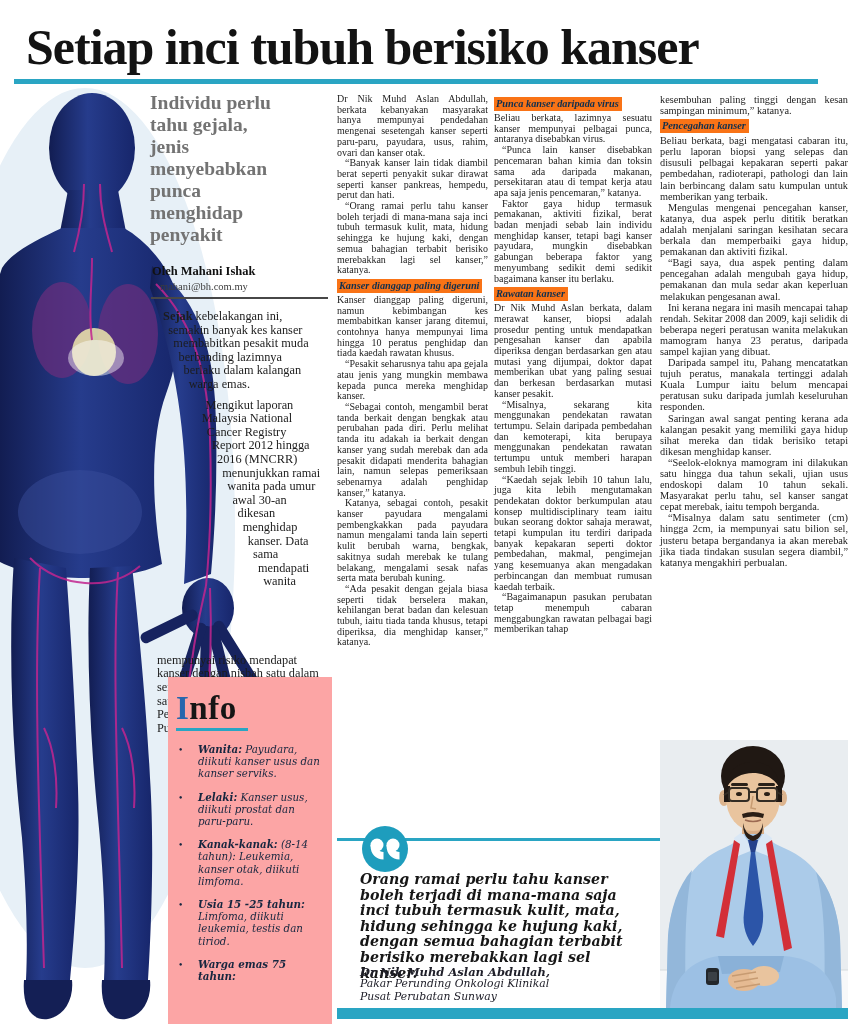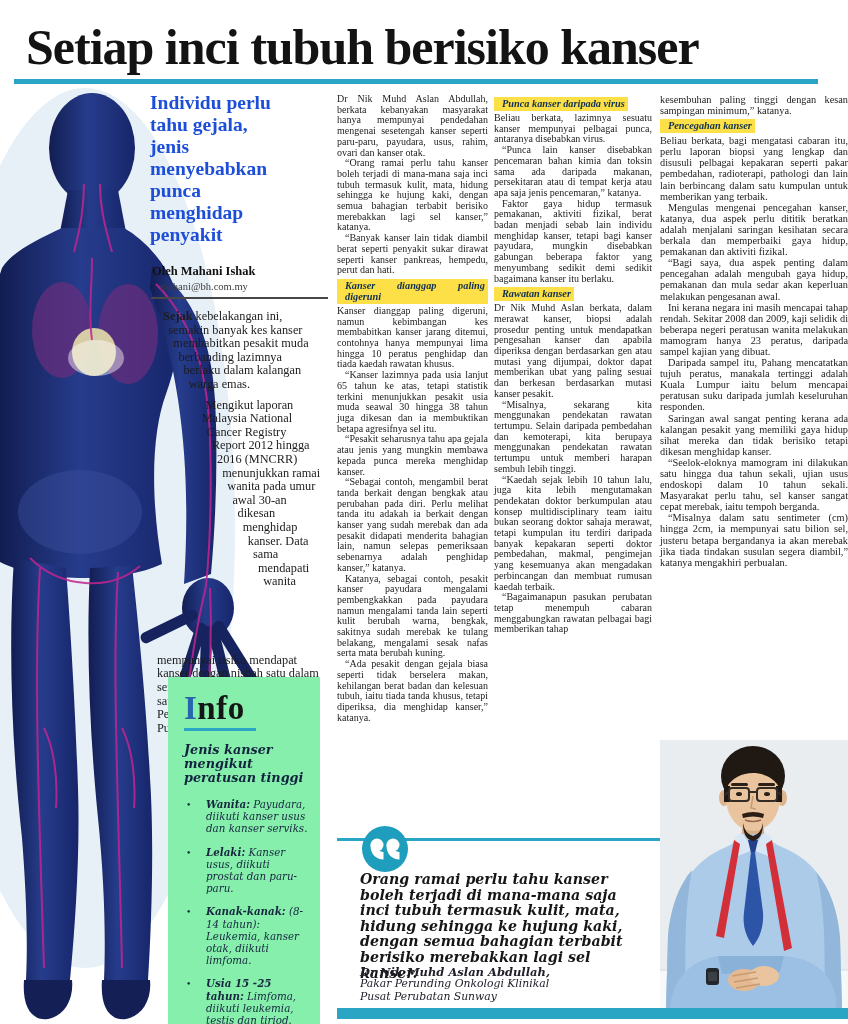--- a/index.html
+++ b/index.html
@@ -6,41 +6,41 @@
   #page{position:relative;width:848px;height:1024px;background:#fff;overflow:hidden;
         font-family:"Liberation Serif",serif;color:#1c1c1c;}
   
   .headline{position:absolute;left:26px;top:18px;width:808px;font-size:50px;font-weight:bold;
             letter-spacing:-1px;color:#131313;white-space:nowrap;}
   .head-rule{position:absolute;left:14px;top:79px;width:804px;height:5px;background:#2aa5c3;}
   
   .bodyfig{position:absolute;left:0;top:88px;width:260px;height:936px;z-index:0;}
   
   .standfirst{position:absolute;left:150px;top:92px;width:124px;font-size:19.5px;line-height:22px;
-              font-weight:bold;color:#1d4ed8;z-index:2;}
+              font-weight:bold;color:#737373;z-index:2;}
   .byline{position:absolute;left:152px;top:264px;font-size:12.5px;font-weight:bold;color:#111;z-index:2;}
   .by-email{position:absolute;left:160px;top:281px;font-size:10.5px;color:#3c3c3c;z-index:2;text-align:center;}
   .by-rule{position:absolute;left:151px;top:297px;width:177px;height:2px;background:#474747;z-index:2;}
   
   .col1{position:absolute;left:150px;top:303px;width:178px;font-size:12.3px;line-height:13.6px;z-index:2;}
   .wrapshim{float:left;width:132px;height:350px;shape-outside:polygon(0 0,0 100%,100% 100%);shape-margin:5px;}
   .col1 p{margin:7px;}
   .col1 p+p{text-indent:9px;}
   
   .col{position:absolute;top:94px;font-size:10px;line-height:10.7px;text-align:justify;z-index:2;}
   .col p{margin:0;text-indent:8px;}
   .col p.fp{text-indent:0;}
-  .subhead{display:inline-block;background:#fde047;color:#0e2f4f;font-style:italic;font-weight:bold;
-           font-size:10.3px;line-height:11px;padding:1px 3px 2px 8px;margin:3px 0 2px 0;}
+  .subhead{display:inline-block;background:#f97316;color:#0e2f4f;font-style:italic;font-weight:bold;
+           font-size:10.3px;line-height:11px;padding:1px 3px 2px 2px;margin:3px 0 2px 0;}
   #col2{left:337px;width:151px;}
   #col3{left:494px;width:158px;}
   #col4{left:660px;width:188px;font-size:10.3px;line-height:11.1px;}
   
-  .infobox{position:absolute;left:168px;top:677px;width:152px;height:347px;background:#86efac;
-           box-sizing:border-box;padding:14px 10px 8px 16px;z-index:3;overflow:hidden;}
+  .infobox{position:absolute;left:168px;top:677px;width:164px;height:347px;background:#fca5a5;
+           box-sizing:border-box;padding:14px 10px 8px 8px;z-index:3;overflow:hidden;}
   .info-title{font-size:33px;font-weight:bold;color:#151515;line-height:34px;letter-spacing:.5px;}
   .info-title .ini{color:#2766ad;}
   .info-rule{width:72px;height:3px;background:#2aa5c3;margin:3px 0 12px 0;}
   .info-sub{font-family:"DejaVu Serif",serif;font-style:italic;font-weight:bold;font-size:12.8px;
             line-height:14px;color:#13233f;margin-bottom:13px;}
   .info-item{display:flex;margin-bottom:11px;font-family:"DejaVu Serif",serif;font-style:italic;
              font-size:10.3px;line-height:12.2px;color:#16263f;}
   .info-item .dot{width:20px;flex:none;padding-left:2px;}
   .info-item .dot::before{content:"•";font-size:9px;}
   .info-item b{font-weight:bold;}
@@ -123,25 +123,24 @@
   <div class="by-rule"></div>
 
   <div class="col1">
     <div class="wrapshim"></div>
     <p><b>Sejak</b><span> kebelakangan ini, semakin banyak kes kanser membabitkan pesakit muda berbanding lazimnya berlaku dalam kalangan warga emas.</span></p>
     <p>Mengikut laporan Malaysia National Cancer Registry Report 2012 hingga 2016 (MNCRR) menunjukkan ramai wanita pada umur awal 30-an dikesan menghidap kanser. Data sama mendapati wanita mempunyai risiko mendapat kanser dengan nisbah satu dalam sembilan orang manakala lelaki, satu dalam 10 individu. Pakar Perunding Onkologi Klinikal Pusat Perubatan Sunway,</p>
   </div>
 
   <div class="col" id="col2">
     <p class="fp">Dr Nik Muhd Aslan Abdullah, berkata kebanyakan masyarakat hanya mempunyai pendedahan mengenai sesetengah kanser seperti paru-paru, payudara, usus, rahim, ovari dan kanser otak.</p>
+    <p>“Banyak kanser lain tidak diambil berat seperti penyakit sukar dirawat seperti kanser pankreas, hempedu, perut dan hati.</p>
     <p>“Orang ramai perlu tahu kanser boleh terjadi di mana-mana saja inci tubuh termasuk kulit, mata, hidung sehingga ke hujung kaki, dengan semua bahagian terbabit berisiko merebakkan lagi sel kanser,” katanya.</p>
-    <p>“Banyak kanser lain tidak diambil berat seperti penyakit sukar dirawat seperti kanser pankreas, hempedu, perut dan hati.</p>
     <div class="subhead">Kanser dianggap paling digeruni</div>
     <p class="fp">Kanser dianggap paling digeruni, namun kebimbangan kes membabitkan kanser jarang ditemui, contohnya hanya mempunyai lima hingga 10 peratus penghidap dan tiada kaedah rawatan khusus.</p>
-    <p>“Kanser lazimnya pada usia lanjut 65 tahun ke atas, tetapi statistik terkini menunjukkan pesakit usia muda seawal 30 hingga 38 tahun juga dikesan dan ia membuktikan betapa agresifnya sel itu.</p>
     <p>“Pesakit seharusnya tahu apa gejala atau jenis yang mungkin membawa kepada punca mereka menghidap kanser.</p>
     <p>“Sebagai contoh, mengambil berat tanda berkait dengan bengkak atau perubahan pada diri. Perlu melihat tanda itu adakah ia berkait dengan kanser yang sudah merebak dan ada pesakit didapati menderita bahagian lain, namun selepas pemeriksaan sebenarnya adalah penghidap kanser,” katanya.</p>
     <p>Katanya, sebagai contoh, pesakit kanser payudara mengalami pembengkakkan pada payudara namun mengalami tanda lain seperti kulit berubah warna, bengkak, sakitnya sudah merebak ke tulang belakang, mengalami sesak nafas serta mata berubah kuning.</p>
     <p>“Ada pesakit dengan gejala biasa seperti tidak berselera makan, kehilangan berat badan dan kelesuan tubuh, iaitu tiada tanda khusus, tetapi diperiksa, dia menghidap kanser,” katanya.</p>
   </div>
 
   <div class="col" id="col3">
     <div class="subhead">Punca kanser daripada virus</div>
     <p class="fp">Beliau berkata, lazimnya sesuatu kanser mempunyai pelbagai punca, antaranya disebabkan virus.</p>
     <p>“Punca lain kanser disebabkan pencemaran bahan kimia dan toksin sama ada daripada makanan, persekitaran atau di tempat kerja atau apa saja jenis pencemaran,” katanya.</p>
@@ -149,34 +148,33 @@
     <div class="subhead">Rawatan kanser</div>
     <p class="fp">Dr Nik Muhd Aslan berkata, dalam merawat kanser, biopsi adalah prosedur penting untuk mendapatkan pengesahan kanser dan apabila diperiksa dengan berdasarkan gen atau mutasi yang dijumpai, doktor dapat memberikan ubat yang paling sesuai dan berkesan berdasarkan mutasi kanser pesakit.</p>
     <p>“Misalnya, sekarang kita menggunakan pendekatan rawatan tertumpu. Selain daripada pembedahan dan kemoterapi, kita berupaya menggunakan pendekatan rawatan tertumpu untuk memberi harapan sembuh lebih tinggi.</p>
     <p>“Kaedah sejak lebih 10 tahun lalu, juga kita lebih mengutamakan pendekatan doktor berkumpulan atau konsep multidisciplinary team iaitu bukan seorang doktor sahaja merawat, tetapi kumpulan itu terdiri daripada banyak kepakaran seperti doktor pembedahan, makmal, pengimejan yang kesemuanya akan mengadakan perbincangan dan membuat rumusan kaedah terbaik.</p>
     <p>“Bagaimanapun pasukan perubatan tetap menempuh cabaran menggabungkan rawatan pelbagai bagi memberikan tahap</p>
   </div>
 
   <div class="col" id="col4">
     <p class="fp">kesembuhan paling tinggi dengan kesan sampingan minimum,” katanya.</p>
     <div class="subhead">Pencegahan kanser</div>
-    <p class="fp">Beliau berkata, bagi mengatasi cabaran itu, perlu laporan biopsi yang lengkap dan disusuli pelbagai kepakaran seperti pakar pembedahan, radioterapi, pathologi dan lain lain berbincang dalam satu kumpulan untuk memberikan yang terbaik.</p>
+    <p class="fp">Beliau berkata, bagi mengatasi cabaran itu, perlu laporan biopsi yang selepas dan disusuli pelbagai kepakaran seperti pakar pembedahan, radioterapi, pathologi dan lain lain berbincang dalam satu kumpulan untuk memberikan yang terbaik.</p>
     <p>Mengulas mengenai pencegahan kanser, katanya, dua aspek perlu dititik beratkan adalah menjalani saringan kesihatan secara berkala dan memperbaiki gaya hidup, pemakanan dan aktiviti fizikal.</p>
     <p>“Bagi saya, dua aspek penting dalam pencegahan adalah mengubah gaya hidup, pemakanan dan mula sedar akan keperluan melakukan pengesanan awal.</p>
     <p>Ini kerana negara ini masih mencapai tahap rendah. Sekitar 2008 dan 2009, kaji selidik di beberapa negeri peratusan wanita melakukan mamogram hanya 23 peratus, daripada sampel kajian yang dibuat.</p>
     <p>Daripada sampel itu, Pahang mencatatkan tujuh peratus, manakala tertinggi adalah Kuala Lumpur iaitu belum mencapai peratusan suku daripada jumlah keseluruhan responden.</p>
     <p>Saringan awal sangat penting kerana ada kalangan pesakit yang memiliki gaya hidup sihat mereka dan tidak berisiko tetapi dikesan menghidap kanser.</p>
     <p>“Seelok-eloknya mamogram ini dilakukan satu hingga dua tahun sekali, ujian usus endoskopi dalam 10 tahun sekali. Masyarakat perlu tahu, sel kanser sangat cepat merebak, iaitu tempoh berganda.</p>
     <p>“Misalnya dalam satu sentimeter (cm) hingga 2cm, ia mempunyai satu bilion sel, justeru betapa bergandanya ia akan merebak jika tiada tindakan susulan segera diambil,” katanya mengakhiri perbualan.</p>
   </div>
 
   <div class="infobox">
     <div class="info-title"><span class="ini">I</span><span>nfo</span></div>
     <div class="info-rule"></div>
-    <div class="info-sub">Jenis kanser mengikut peratusan tinggi</div>
     <div class="info-item">
         <span class="dot"></span>
         <span><b>Wanita:</b><span> Payudara, diikuti kanser usus dan kanser serviks.</span></span>
       </div>
     <div class="info-item">
         <span class="dot"></span>
         <span><b>Lelaki:</b><span> Kanser usus, diikuti prostat dan paru-paru.</span></span>
       </div>
     <div class="info-item">
         <span class="dot"></span>

